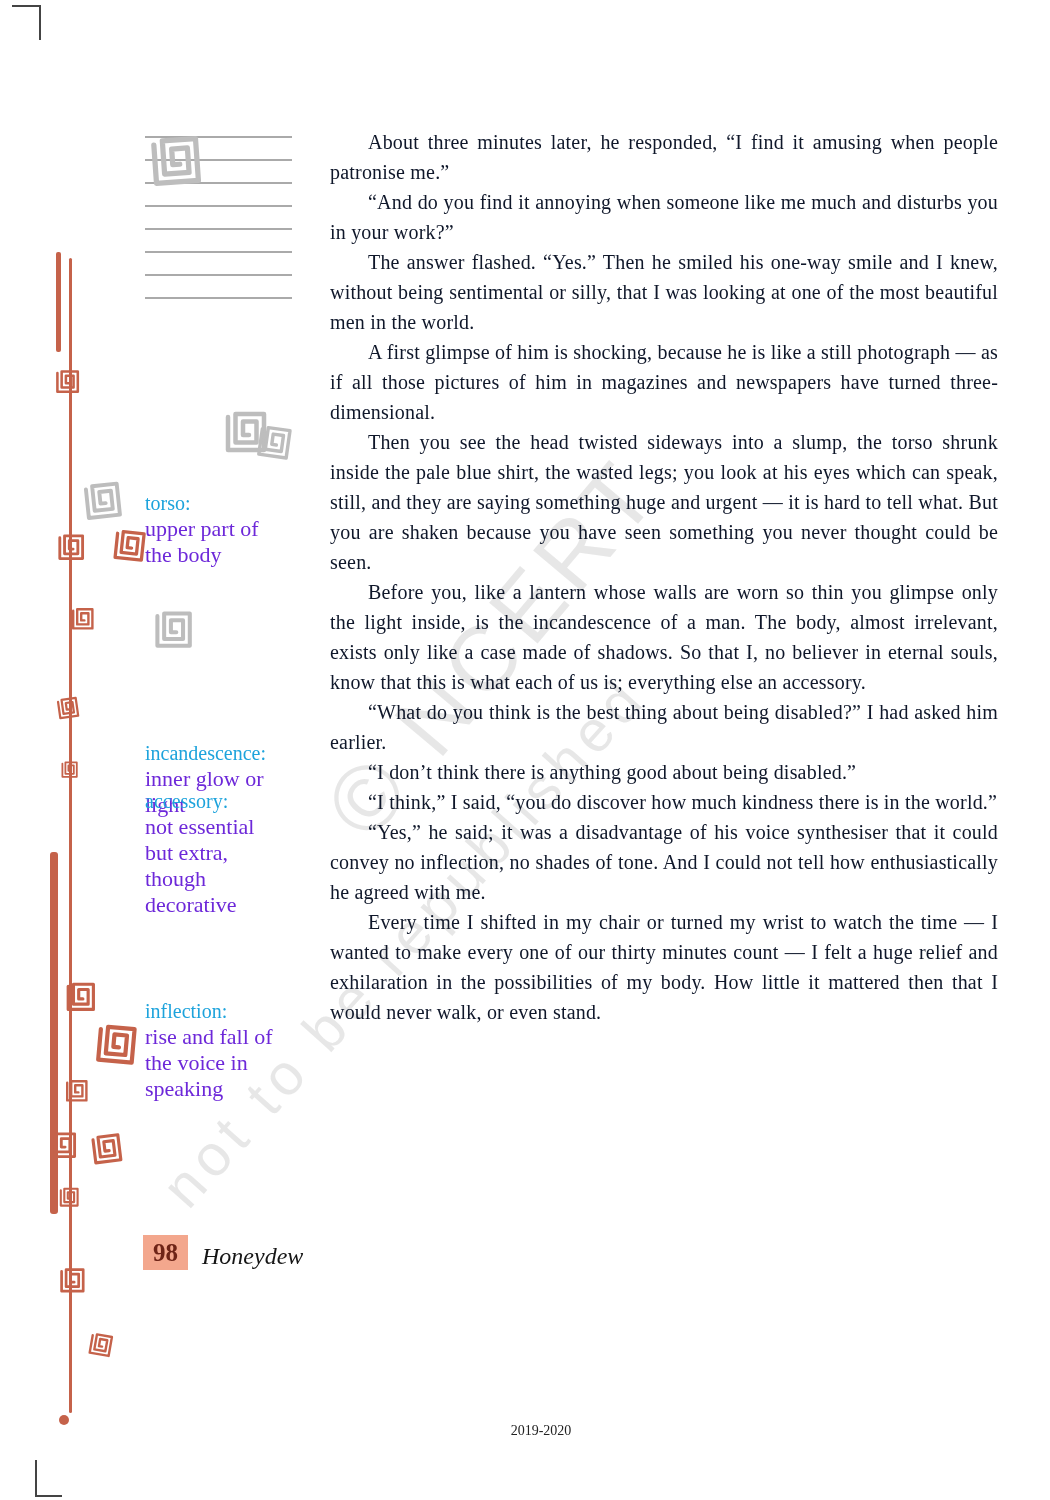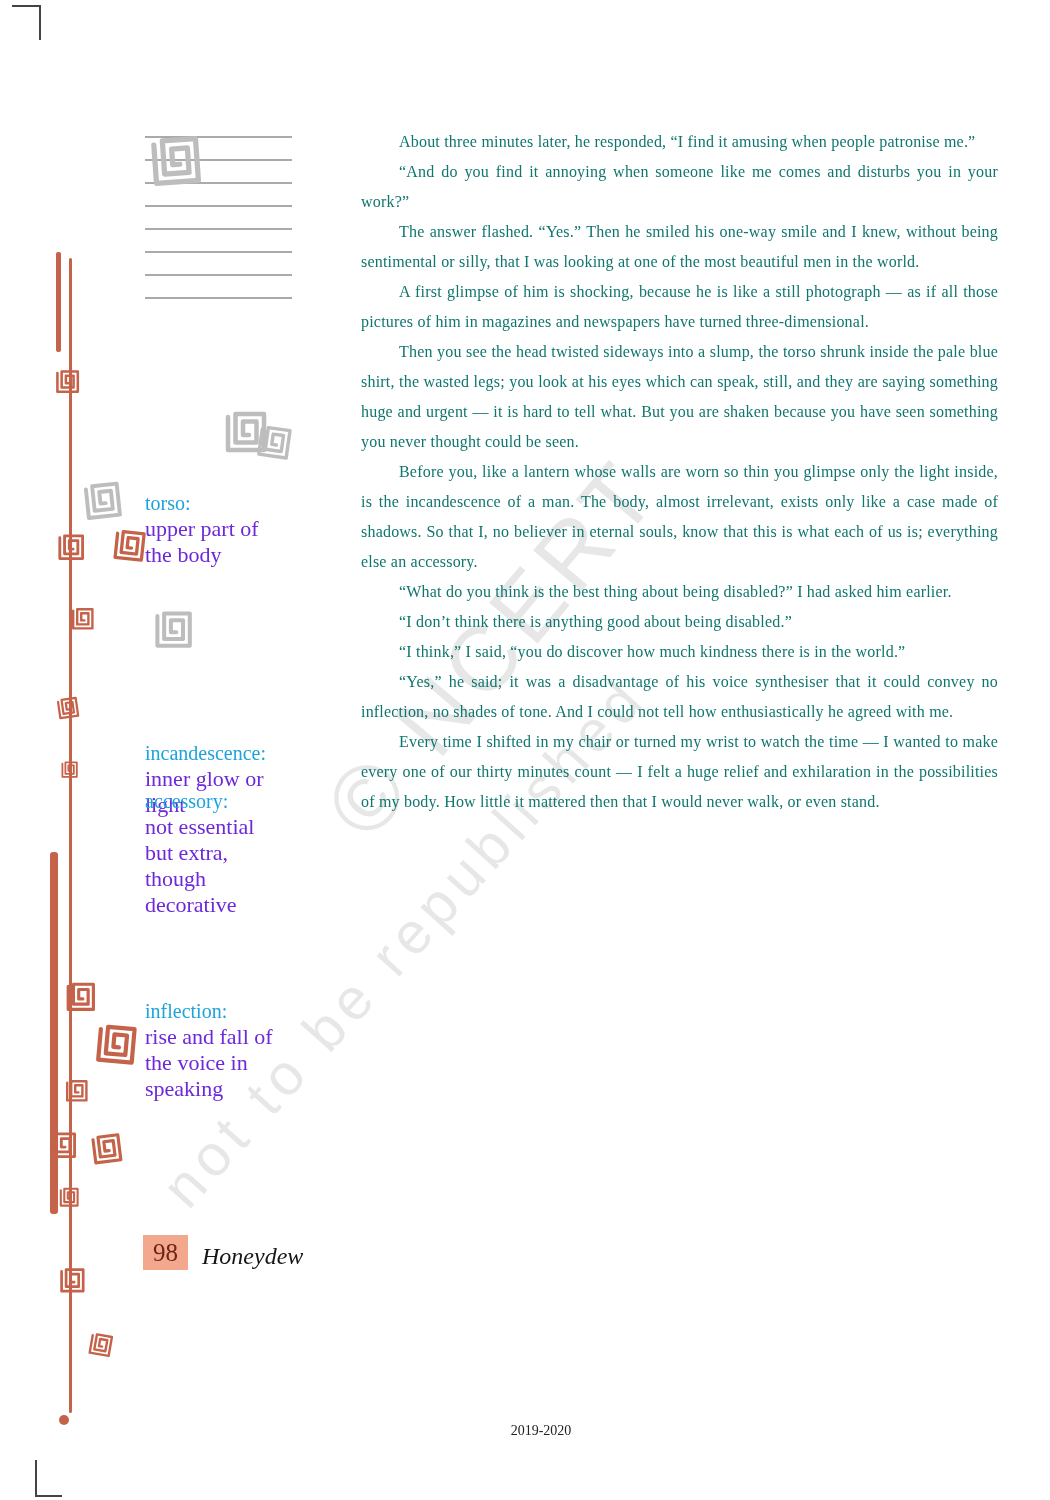--- a/index.html
+++ b/index.html
@@ -15,35 +15,35 @@
         font-family:"Liberation Sans", sans-serif; z-index:0; letter-spacing:7px; }
   .wm1 { left:305px; top:790px; font-size:92px; transform:rotate(-50deg); transform-origin:left top; }
   .wm2 { left:148px; top:1175px; font-size:58px; transform:rotate(-48deg); transform-origin:left top; }
 
   
   svg.deco { position:absolute; left:0; top:0; z-index:1; pointer-events:none; }
 
   
   main.body-text { position:absolute; left:330px; top:127px; width:668px; z-index:2; }
   main.body-text p {
-    font-size:16px; line-height:30px; text-align:justify; text-indent:38px;
-    letter-spacing:.2px; color:#0f766e;margin-left:31px;
+    font-size:20px; line-height:30px; text-align:justify; text-indent:38px;
+    letter-spacing:.2px; color:#0f172a;
   }
 
   
   aside.margin-col { position:absolute; left:145px; top:0; width:150px; z-index:2; }
   .gloss { position:absolute; left:0; width:138px; }
   .gloss .term { color:#1da3dc; font-size:20px; line-height:26px; }
   .gloss .def  { font-size:22px; line-height:26px; color:#6d28d9; }
   .g0 { top:490px; } .g1 { top:740px; } .g2 { top:788px; } .g3 { top:998px; }
 
   
   .pagenum-box {
     position:absolute; left:143px; top:1235px; width:45px; height:35px; z-index:2;
-    background:#f3a78d; color:#6e2417; font-size:25px; font-weight:normal;
+    background:#f3a78d; color:#6e2417; font-size:25px; font-weight:bold;
     display:flex; align-items:center; justify-content:center;
   }
   .booktitle { position:absolute; left:202px; top:1243px; z-index:2;
     font-style:italic; font-size:24px; color:#161616; }
   .year { position:absolute; left:16px; top:1423px; width:1050px; z-index:2;
     text-align:center; font-size:14px; color:#222; }
 </style>
 </head>
 <body>
 
@@ -115,21 +115,21 @@
       <div class="def">not essential but extra, though decorative</div>
     </div>
     <div class="gloss g3">
       <div class="term">inflection:</div>
       <div class="def">rise and fall of the voice in speaking</div>
     </div>
   </aside>
 
   <main class="body-text">
     <p>About three minutes later, he responded, “I find it amusing when people patronise me.”</p>
-    <p>“And do you find it annoying when someone like me comes and disturbs you in your work?”</p>
+    <p>“And do you find it annoying when someone like me much and disturbs you in your work?”</p>
     <p>The answer flashed. “Yes.” Then he smiled his one-way smile and I knew, without being sentimental or silly, that I was looking at one of the most beautiful men in the world.</p>
     <p>A first glimpse of him is shocking, because he is like a still photograph — as if all those pictures of him in magazines and newspapers have turned three-dimensional.</p>
     <p>Then you see the head twisted sideways into a slump, the torso shrunk inside the pale blue shirt, the wasted legs; you look at his eyes which can speak, still, and they are saying something huge and urgent — it is hard to tell what. But you are shaken because you have seen something you never thought could be seen.</p>
     <p>Before you, like a lantern whose walls are worn so thin you glimpse only the light inside, is the incandescence of a man. The body, almost irrelevant, exists only like a case made of shadows. So that I, no believer in eternal souls, know that this is what each of us is; everything else an accessory.</p>
     <p>“What do you think is the best thing about being disabled?” I had asked him earlier.</p>
     <p>“I don’t think there is anything good about being disabled.”</p>
     <p>“I think,” I said, “you do discover how much kindness there is in the world.”</p>
     <p>“Yes,” he said; it was a disadvantage of his voice synthesiser that it could convey no inflection, no shades of tone. And I could not tell how enthusiastically he agreed with me.</p>
     <p>Every time I shifted in my chair or turned my wrist to watch the time — I wanted to make every one of our thirty minutes count — I felt a huge relief and exhilaration in the possibilities of my body. How little it mattered then that I would never walk, or even stand.</p>
   </main>

